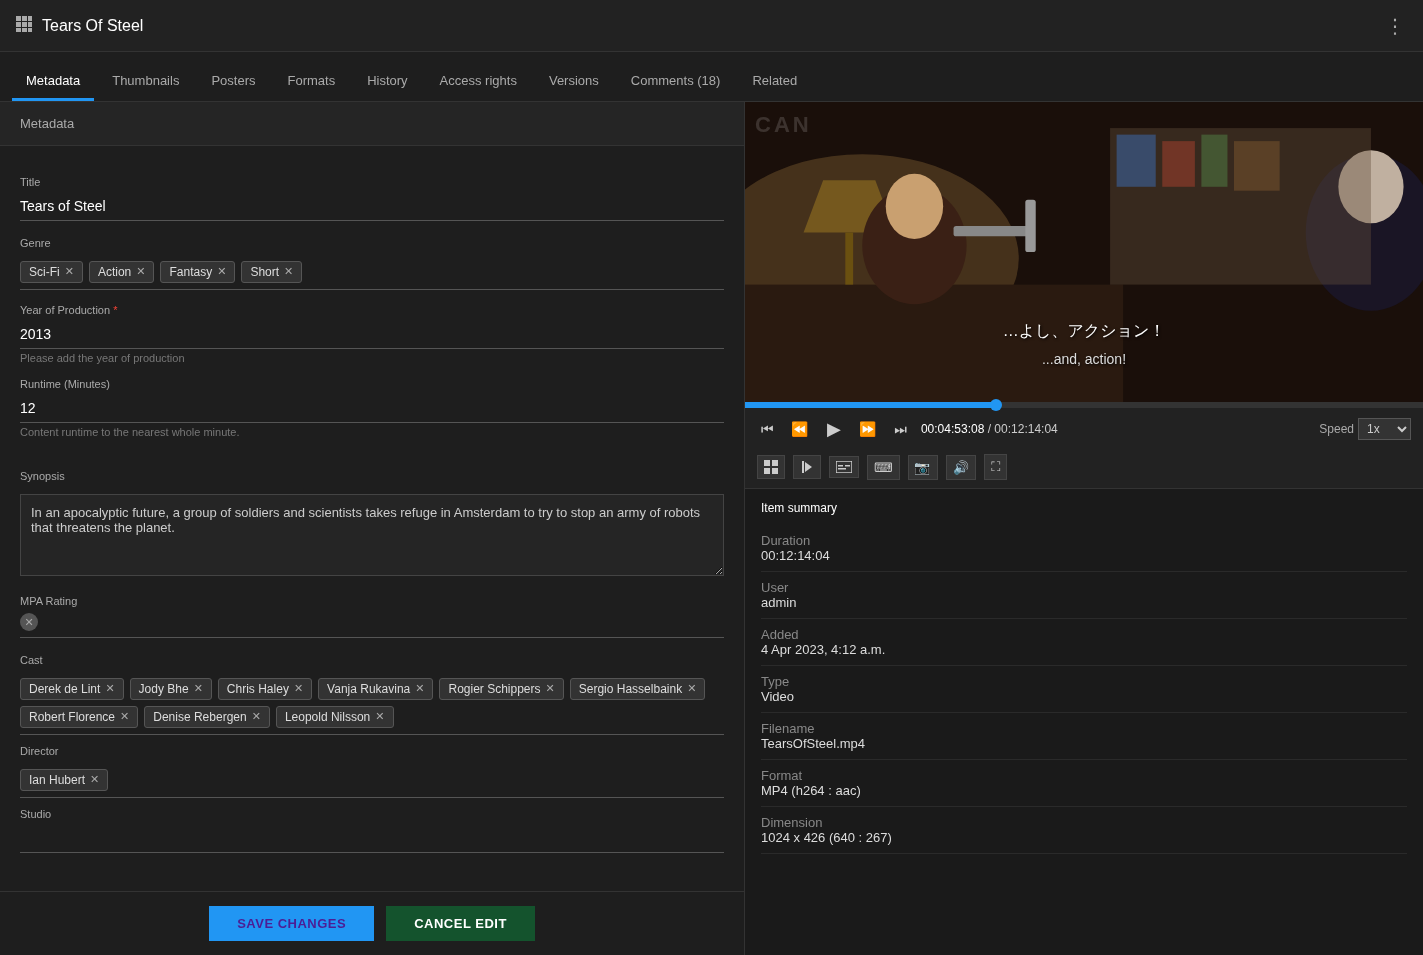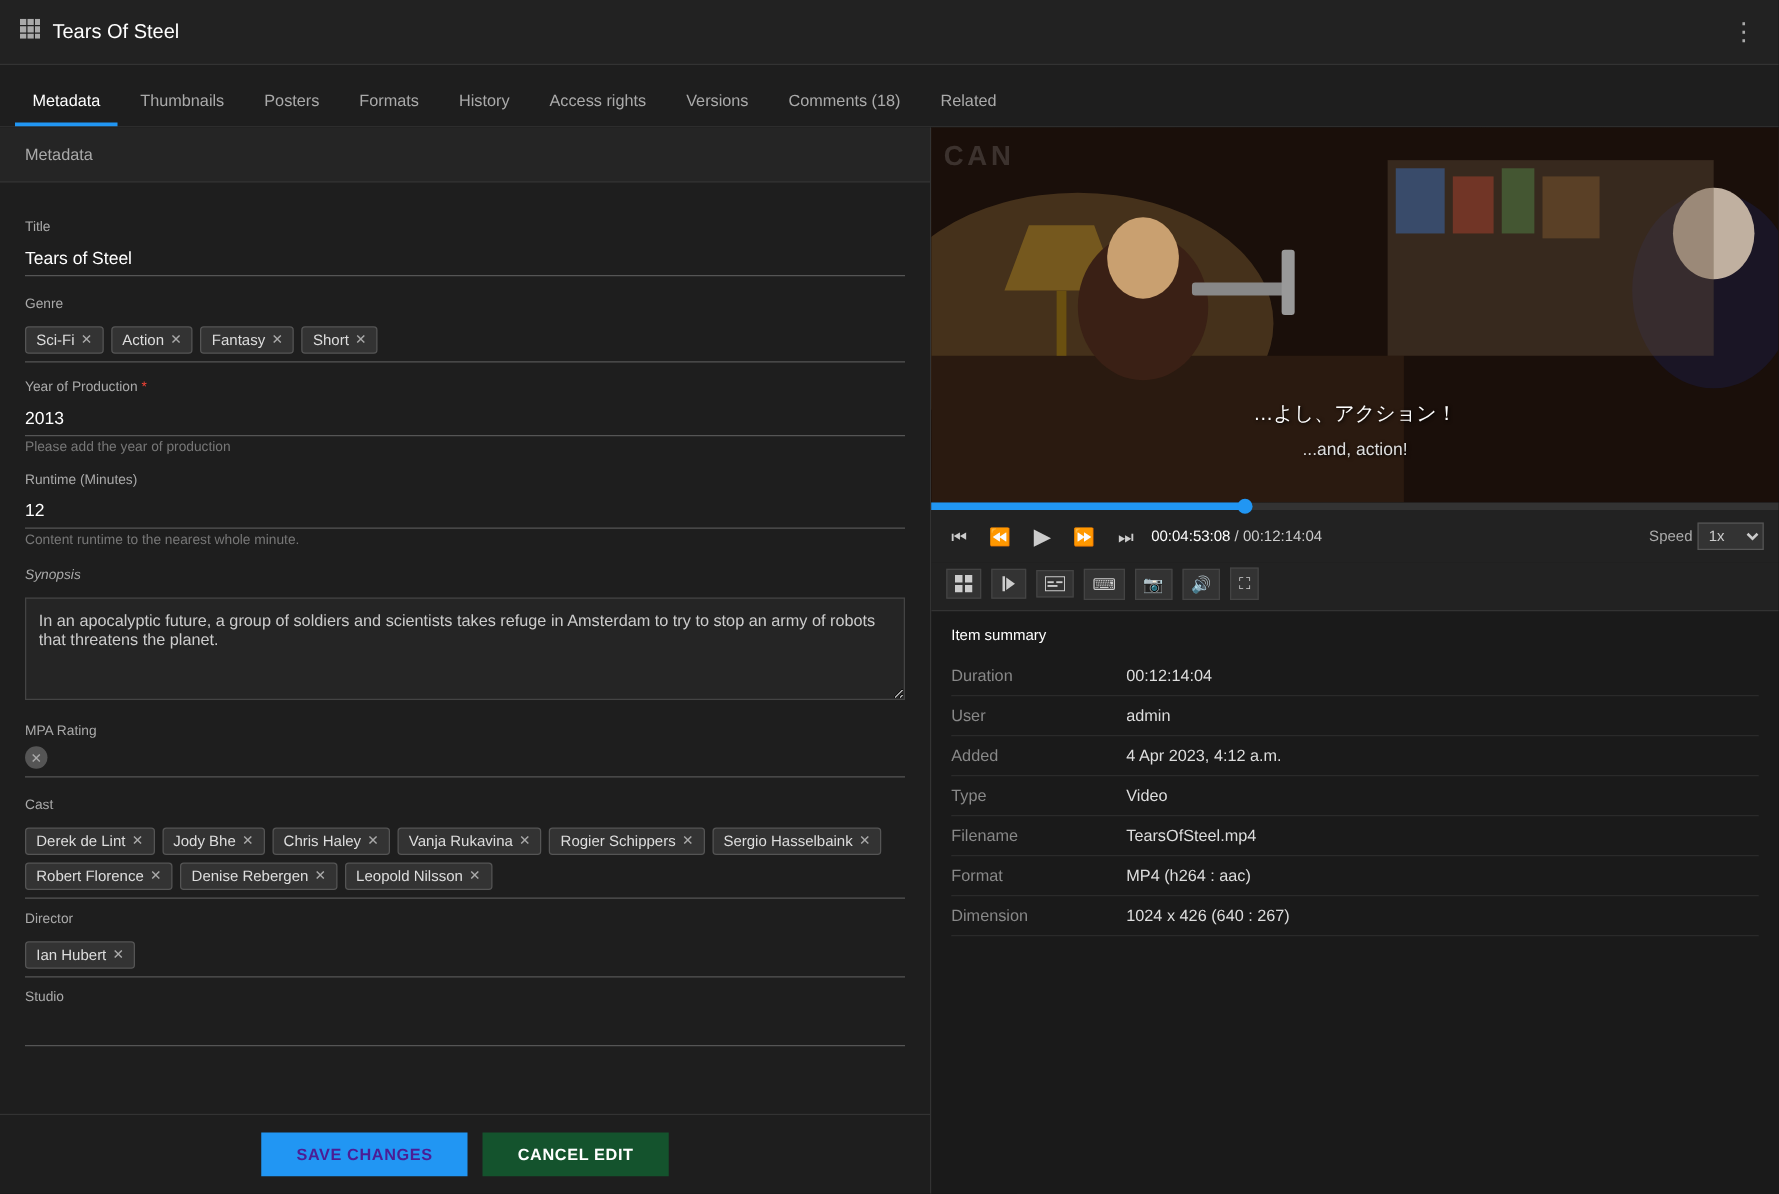--- a/index.html
+++ b/index.html
@@ -373,20 +373,21 @@
     .summary-title {
       font-size: 12px;
       color: #ffffff;
       margin-bottom: 10px;
     }
     .summary-row {
       display: flex;
       padding: 8px 0;
       border-bottom: 1px solid #2a2a2a;
       font-size: 13px;
+      flex-direction: column;
     }
     .summary-key {
       width: 140px;
       color: #888;
       flex-shrink: 0;
     }
     .summary-val {
       color: #ddd;
     }
 
@@ -466,21 +467,21 @@
       <div class="field-label required">Year of Production</div>
       <input class="field-input" type="text" value="2013" style="">
       <div class="field-hint">Please add the year of production</div>
 
       
       <div class="field-label">Runtime (Minutes)</div>
       <input class="field-input" type="text" value="12" style="">
       <div class="field-hint">Content runtime to the nearest whole minute.</div>
 
       
-      <div class="field-label" style="margin-top:16px;font-style:italic;">Synopsis</div>
+      <div class="field-label" style="margin-top:32px;">Synopsis</div>
       <textarea class="textarea-field" rows="4" style="">In an apocalyptic future, a group of soldiers and scientists takes refuge in Amsterdam to try to stop an army of robots that threatens the planet.</textarea>
 
       
       <div class="field-label" style="margin-top:16px;">MPA Rating</div>
       <div class="rating-input-wrap">
         <span class="rating-clear">✕</span>
       </div>
 
       
       <div class="field-label" style="margin-top:16px;">Cast</div>

